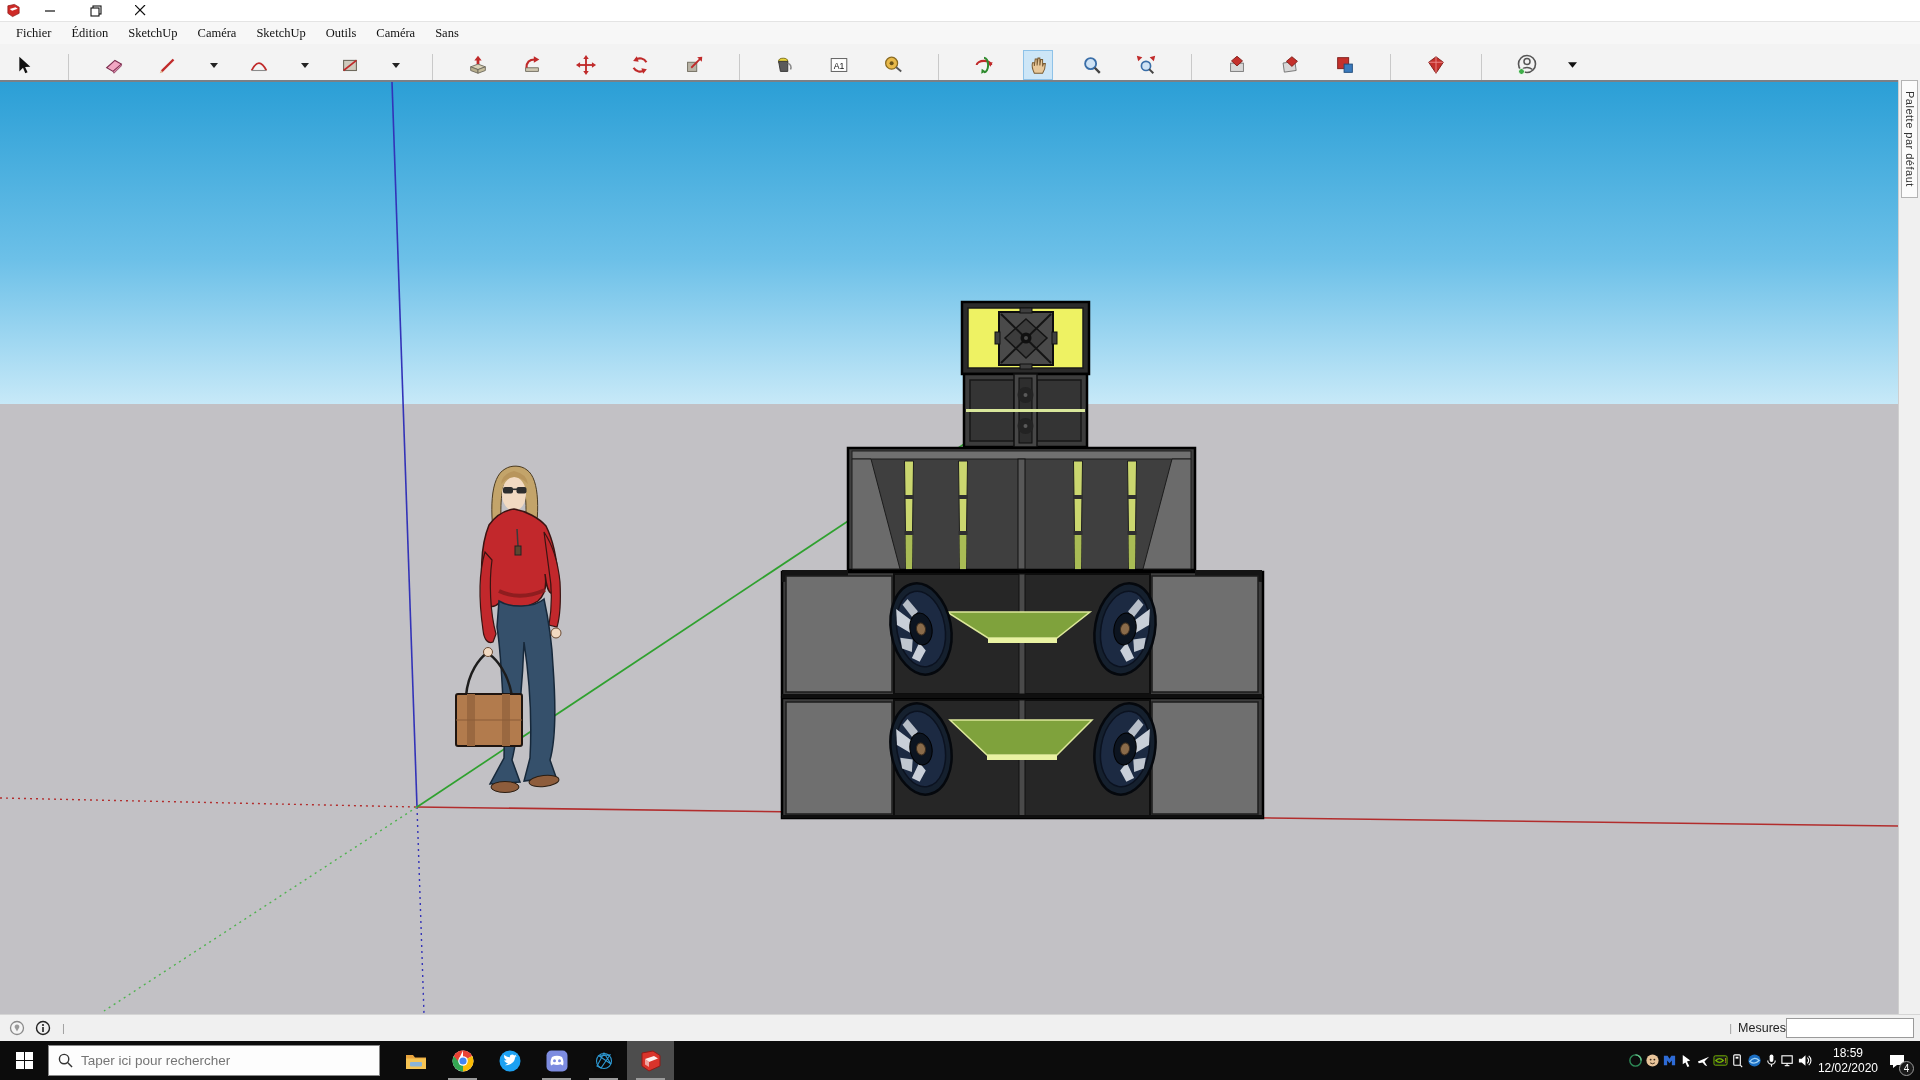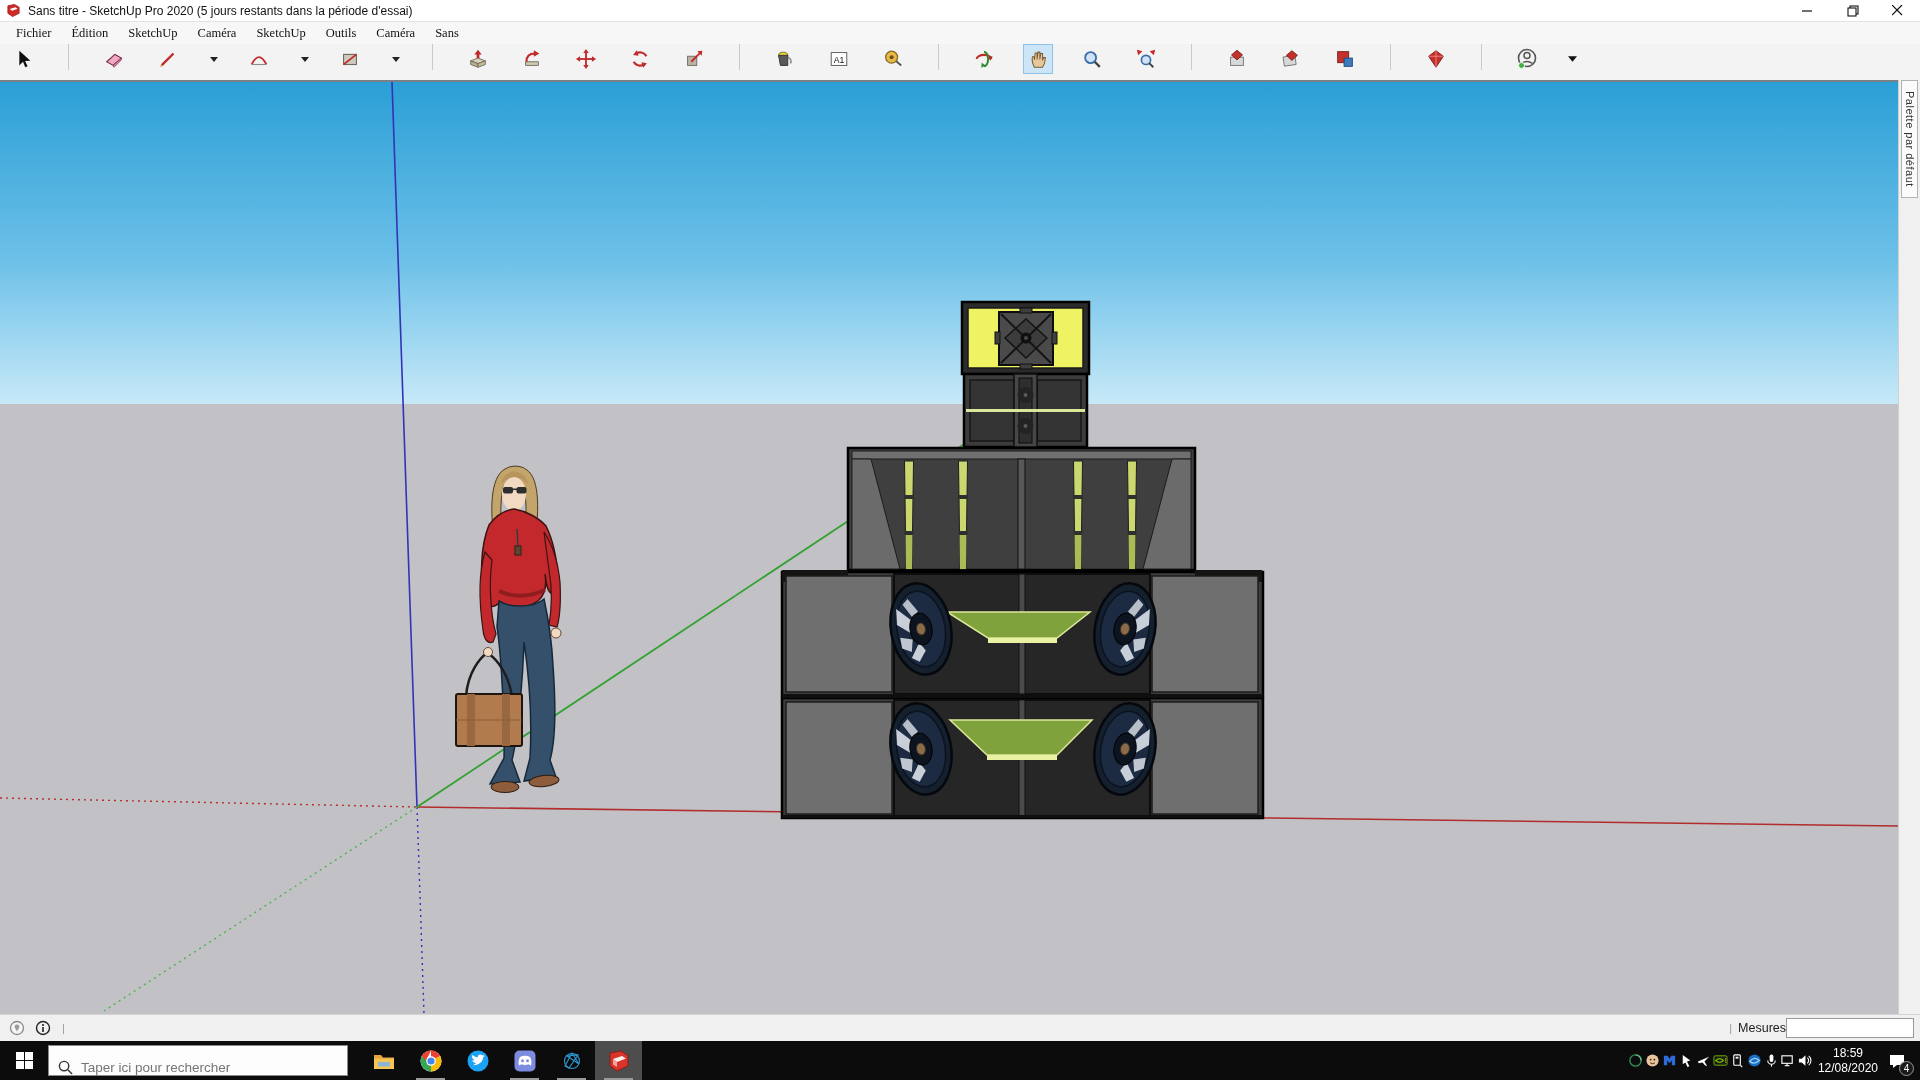--- a/index.html
+++ b/index.html
@@ -11,21 +11,21 @@
   .titlebar .logo { width:15px; height:15px; margin:0 7px 0 6px; }
   .titlebar .title { font-size:12px; color:#111; flex:1; white-space:nowrap; }
   .winbtns { display:flex; height:100%; }
   .winbtn { width:45px; height:100%; display:flex; align-items:center; justify-content:center; }
 
   
   .menubar { height:22px; background:#f7f7f7; display:flex; align-items:center; padding-left:6px; font-size:12.5px; color:#111; }
   .menu-item { padding:2px 10px; cursor:default;font-family:Liberation Serif, serif; }
 
   
-  .toolbar { height:36px; background:#f3f3f3; display:flex; align-items:flex-start; padding-left:8px;gap:24px; }
+  .toolbar { height:36px; background:#f3f3f3; display:flex; align-items:flex-end; padding-left:8px;gap:24px; }
   .ticon { width:30px; height:30px; display:flex; align-items:center; justify-content:center; border:1px solid transparent; }
   .ticon.active { background:var(--accent-active-tool,#cde6f7); border:1px solid #8ec2e8; }
   .dd { width:13px; height:30px; display:flex; align-items:center; justify-content:center; }
   .tsep { width:1px; height:26px; background:#c9c9c9; margin:0 6px; }
 
   
   .main { display:flex; height:934px; }
   .viewport { width:1898px; height:934px; border-top:2px solid #7a8087; background:#c2c1c5; }
   .viewport svg { display:block; }
   .tray-strip { width:22px; background:#f0f0f0; border-left:1px solid #cfcfcf; display:flex; flex-direction:column; align-items:center; }
@@ -36,42 +36,41 @@
   .statusbar { height:27px; background:#f0f0f0; border-top:1px solid #d5d5d5; display:flex; align-items:center; font-size:12.5px; color:#222; padding:0 4px; }
   .sb-icon { width:20px; height:20px; display:flex; align-items:center; justify-content:center; margin:0 3px; }
   .sb-div { color:#999; margin:0 6px; font-size:11px; }
   .sb-spacer { flex:1; }
   .measure-label { }
   .measure-box { width:128px; height:20px; border:1px solid #9a9a9a; background:#fff; font-size:12px; padding:0 4px; margin-right:2px; }
 
   
   .taskbar { height:39px; background:var(--taskbar,#0c0c0c); display:flex; align-items:stretch; color:#fff; }
   .start { width:48px; display:flex; align-items:center; justify-content:center; }
-  .tb-search { width:300px; margin:4px 0; background:#fdfdfd; border:1px solid #888; display:flex; align-items:flex-end; padding:0 9px; gap:8px; }
+  .tb-search { width:332px; margin:4px 0; background:#fdfdfd; border:1px solid #888; display:flex; align-items:center; padding:0 9px; gap:8px; }
   .tb-search input { border:none; outline:none; font-size:13.5px; color:#333; width:250px; background:transparent; font-family:inherit; }
   .tb-apps { display:flex; margin-left:12px; }
   .task-icon { width:47px; display:flex; align-items:center; justify-content:center; position:relative; }
   .task-icon.running::after { content:""; position:absolute; bottom:0; left:9px; right:9px; height:2px; background:#9a9a9a; }
   .task-icon.active-app { background:#4d4d4d; }
   .tray { margin-left:auto; display:flex; align-items:center; padding-right:8px; }
   .tray-ic { width:17px; height:17px; display:flex; align-items:center; justify-content:center; }
   .clock { text-align:center; font-size:12px; line-height:1.25; margin:0 4px; }
   .notif { position:relative; width:30px; height:30px; display:flex; align-items:center; justify-content:center; }
   .notif-badge { position:absolute; right:-2px; bottom:0px; background:#1a1a1a; border:1px solid #9a9a9a; color:#fff;
                  border-radius:50%; width:15px; height:15px; font-size:10px; display:flex; align-items:center; justify-content:center; }
 </style>
 </head>
 <body>
 
 <div class="titlebar">
   <svg class="logo" viewBox="0 0 16 16">
     <path d="M2,3 L9,1.5 L14,4.5 L14,11 L7,14.5 L2,11 Z" fill="#cf2a27" stroke="#8e1b18" stroke-width="0.8"></path>
     <path d="M4,6.5 L10,4.5 L12.5,6 L6.5,8.2 Z" fill="#fff"></path>
   </svg>
-  <div class="title">Sans titre - SketchUp Pro 2020 (5 jours restants dans la période d'essai)</div>
   <div class="winbtns">
     <div class="winbtn">
       <svg width="11" height="11" viewBox="0 0 11 11">
           <line x1="0" y1="6" x2="10" y2="6" stroke="#111" stroke-width="1.2"></line>
         </svg>
     </div>
     <div class="winbtn">
       <svg width="12" height="12" viewBox="0 0 12 12">
         <rect x="3" y="1" width="8" height="8" fill="none" stroke="#111" stroke-width="1.1"></rect>
         <rect x="1" y="3" width="8" height="8" fill="#fff" stroke="#111" stroke-width="1.1"></rect>
@@ -587,21 +586,21 @@
         </svg>
     </div>
     <div class="tray-ic">
       <svg width="16" height="15" viewBox="0 0 17 16">
           <path d="M2,6 L5,6 L9,2.5 L9,13.5 L5,10 L2,10 Z" fill="#fff"></path>
           <path d="M11,5 A4,4 0 0 1 11,11 M12.5,3 A6.5,6.5 0 0 1 12.5,13" stroke="#fff" fill="none" stroke-width="1.2"></path>
         </svg>
     </div>
     <div class="clock">
       <div>18:59</div>
-      <div>12/08/2020</div>
+      <div>12/02/2020</div>
     </div>
     <div class="notif">
       <svg width="18" height="18" viewBox="0 0 18 18">
         <path d="M2,3 L16,3 L16,13 L9,13 L5,16 L5,13 L2,13 Z" fill="#fff"></path>
       </svg>
       <div class="notif-badge">4</div>
     </div>
   </div>
 </div>
 

